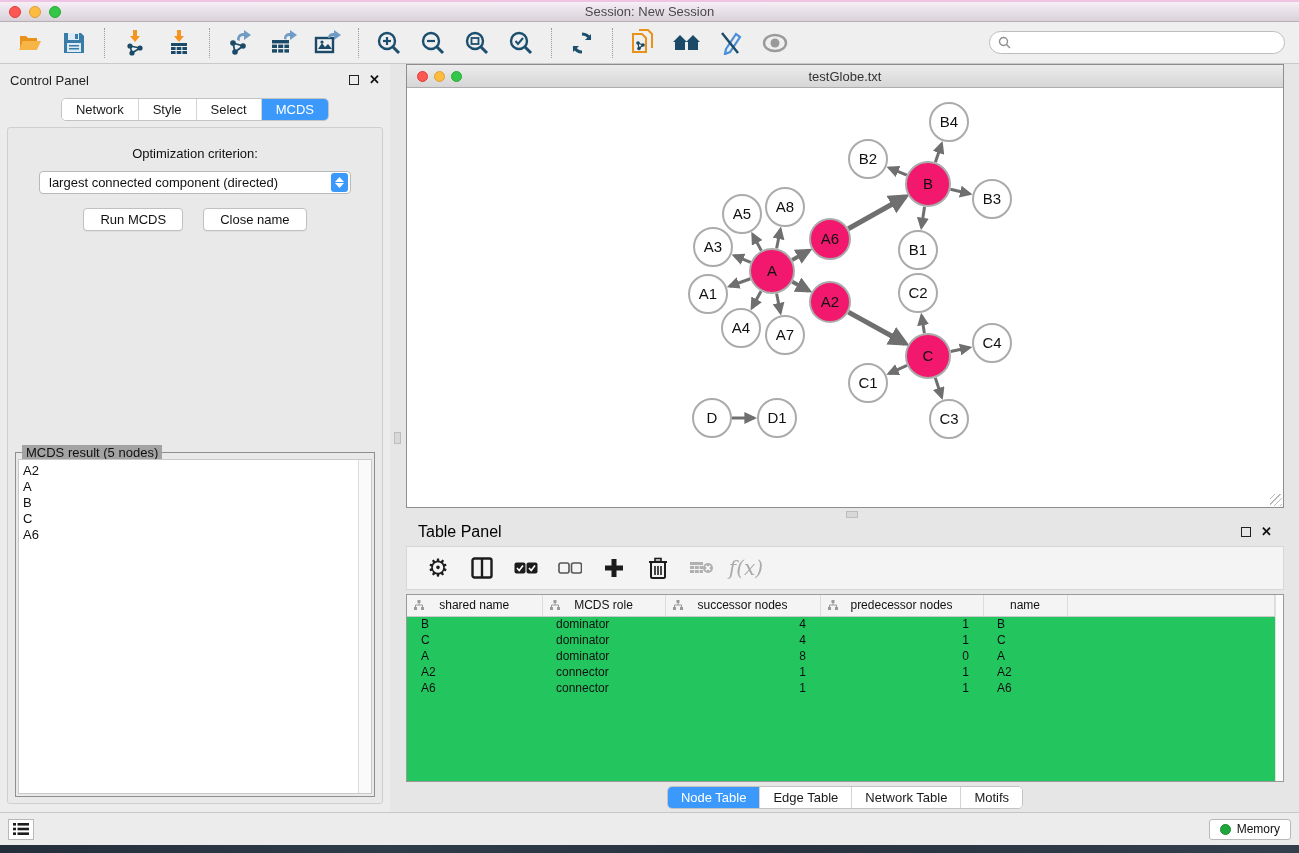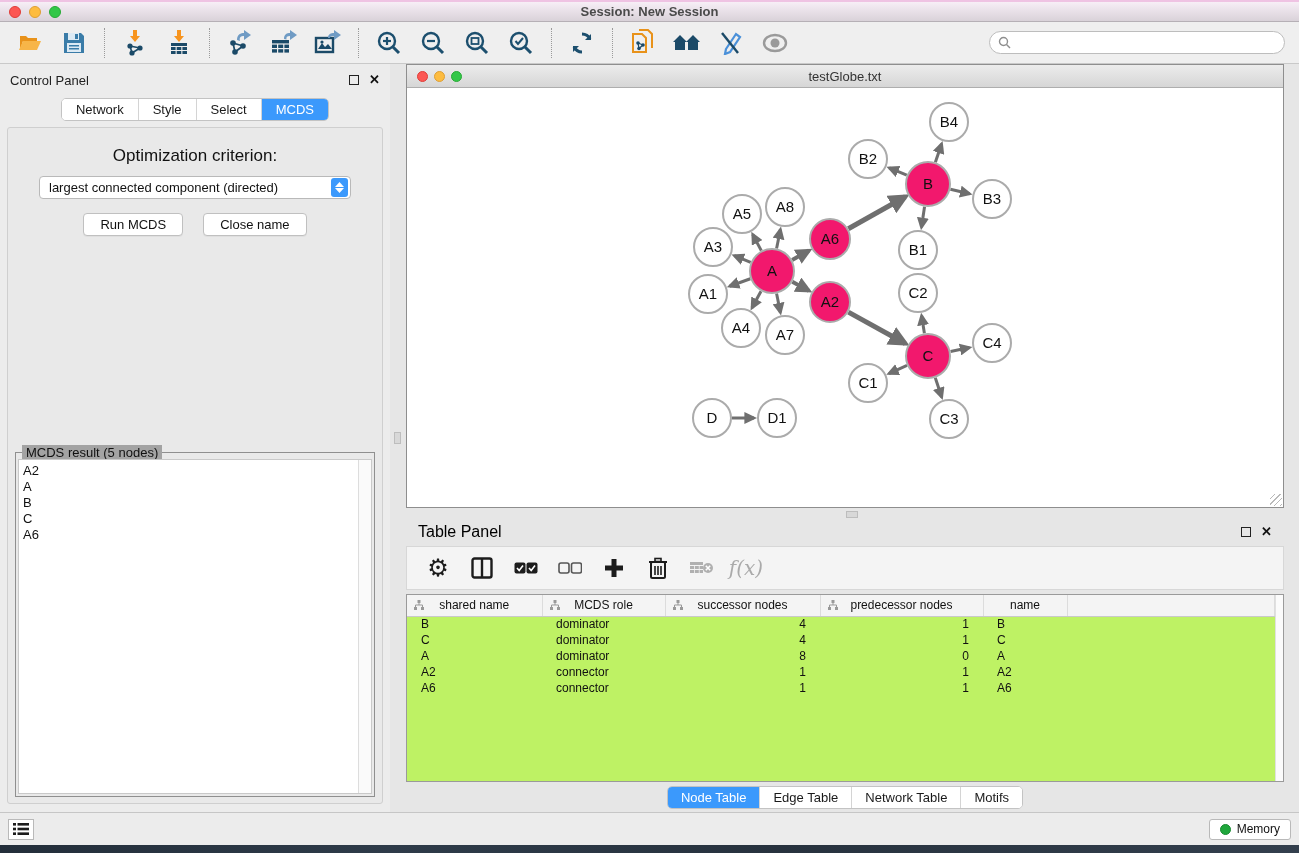--- a/index.html
+++ b/index.html
@@ -2,21 +2,21 @@
 <html><head>
 <meta charset="utf-8">
 <style>
   * { margin:0; padding:0; box-sizing:border-box; }
   html,body { width:1299px; height:853px; }
   body { font-family:"Liberation Sans", sans-serif; background:#2b3642; overflow:hidden; }
   .app { width:1299px; height:853px; display:flex; flex-direction:column; background:#ececec; }
 
   
   .titlebar { height:22px; background:linear-gradient(#f7eef6,#d9d2d9); border-top:2px solid #efc3e3;
-              border-bottom:1px solid #b6b0b6; position:relative; display:flex; align-items:center; flex:0 0 auto;font-weight:bold; }
+              border-bottom:1px solid #b6b0b6; position:relative; display:flex; align-items:center; flex:0 0 auto; }
   .lights { display:flex; gap:8px; margin-left:9px; }
   .light { width:12px; height:12px; border-radius:50%; }
   .light.red{ background:#fc5753; border:1px solid #df3d38;}
   .light.yellow{ background:#fdbc40; border:1px solid #de9f34;}
   .light.green{ background:#33c748; border:1px solid #27aa35;}
   .titlebar .title { position:absolute; left:0; right:0; text-align:center; font-size:13px; color:#4a4a4a; }
 
   
   .toolbar { height:42px; background:#efefef; border-bottom:1px solid #c9c9c9; display:flex; align-items:center;
              padding:0 10px; gap:4px; flex:0 0 auto; }
@@ -38,21 +38,21 @@
   .panel-head .spacer { flex:1; }
   .float-box { width:10px; height:10px; border:1.5px solid #222; display:inline-block; margin-right:10px; }
   .close-x { font-size:13px; font-weight:bold; color:#111; line-height:10px; }
   .tabs-row { display:flex; justify-content:center; margin:6px 0 4px 0; }
   .seg { display:flex; border:1px solid #c3c3c3; border-radius:5px; overflow:hidden; background:#fff; }
   .seg button { border:none; background:#fff; font-size:13px; color:#1a1a1a; padding:3px 14px; border-right:1px solid #d4d4d4; }
   .seg button:last-child { border-right:none; }
   .seg button.active { background:#3b99fc; color:#fff; }
   .cp-body { flex:1; margin:2px 7px 6px 7px; background:#e9e9e9; border:1px solid #cfcfcf; border-radius:3px;
              display:flex; flex-direction:column; min-height:0; }
-  .opt-label { text-align:center; font-size:17px; color:#111; margin-top:18px; }
+  .opt-label { text-align:center; font-size:13px; color:#111; margin-top:18px; }
   .select-box { margin:10px auto 0 auto; width:312px; height:23px; background:#fff; border:1px solid #b9b9b9;
                 border-radius:4px; display:flex; align-items:center; position:relative; }
   .select-box .sel-text { font-size:13px; color:#111; padding-left:9px; flex:1; white-space:nowrap; overflow:hidden; }
   .stepper { width:17px; height:19px; background:#3b99fc; border-radius:3px; margin-right:2px; display:flex;
              flex-direction:column; align-items:center; justify-content:center; gap:1px; }
   .stepper svg { display:block; }
   .btn-row { display:flex; justify-content:center; gap:20px; margin-top:14px; }
   .mac-btn { background:#fff; border:1px solid #c0c0c0; border-radius:4px; font-size:13px; color:#111;
              padding:3px 16px; box-shadow:0 1px 0 rgba(0,0,0,0.04); }
   .result-group { margin:auto 7px 6px 7px; margin-top:auto; border:1px solid #8f8f8f; position:relative;
@@ -85,21 +85,21 @@
   .h-grip { position:absolute; top:3px; left:440px; width:12px; height:7px; background:#d8d8d8; border:1px solid #bdbdbd; }
 
   
   .table-panel { flex:1; display:flex; flex-direction:column; min-height:0; }
   .tp-head { height:24px; display:flex; align-items:center; padding:0 12px; }
   .tp-toolbar { height:44px; background:#f4f4f4; border:1px solid #d7d7d7; display:flex; align-items:center;
                 gap:10px; padding:0 14px; margin-top:2px; }
   .tp-tbtn { width:34px; height:34px; display:flex; align-items:center; justify-content:center; background:transparent; border:none; }
   .gear-glyph { font-size:24px; color:#1c1c1c; line-height:24px; font-family:"DejaVu Sans", sans-serif; }
   .fx-glyph { font-family:"DejaVu Serif", serif; font-style:italic; font-size:20px; color:#aaa; }
-  .tbl-wrap { flex:1; margin-top:4px; border:1px solid #9a9a9a; background:#bef264; overflow:hidden; display:flex; }
+  .tbl-wrap { flex:1; margin-top:4px; border:1px solid #9a9a9a; background:#22c55e; overflow:hidden; display:flex; }
   .tbl-scroll { flex:1; }
   table.data { border-collapse:collapse; width:100%; table-layout:fixed; }
   table.data th { background:#f4f4f4; border-bottom:1px solid #c9c9c9; border-right:1px solid #dcdcdc;
                   font-weight:normal; font-size:12px; color:#111; height:21px; position:relative; text-align:center; }
   table.data th .tree-ico { position:absolute; left:7px; top:5px; }
   table.data td { font-size:12px; color:#111; height:16px; padding:0 14px 0 14px; white-space:nowrap; }
   td.al { text-align:left; padding-left:14px; }
   td.ar { text-align:right; }
   .tbl-vscroll { width:8px; border-left:1px solid #e0e0e0; background:#fbfbfb; }
   .tp-tabs { height:30px; display:flex; align-items:center; justify-content:center; flex:0 0 auto; }

